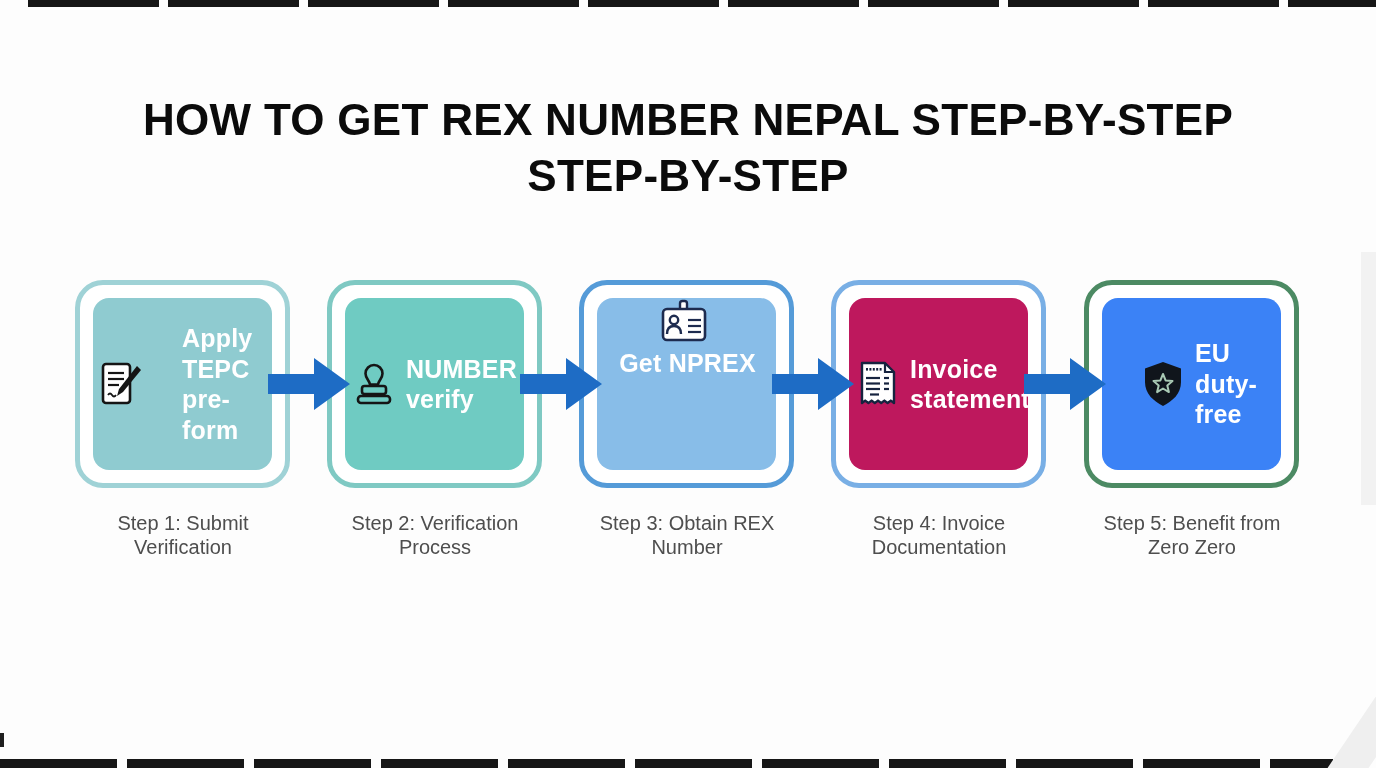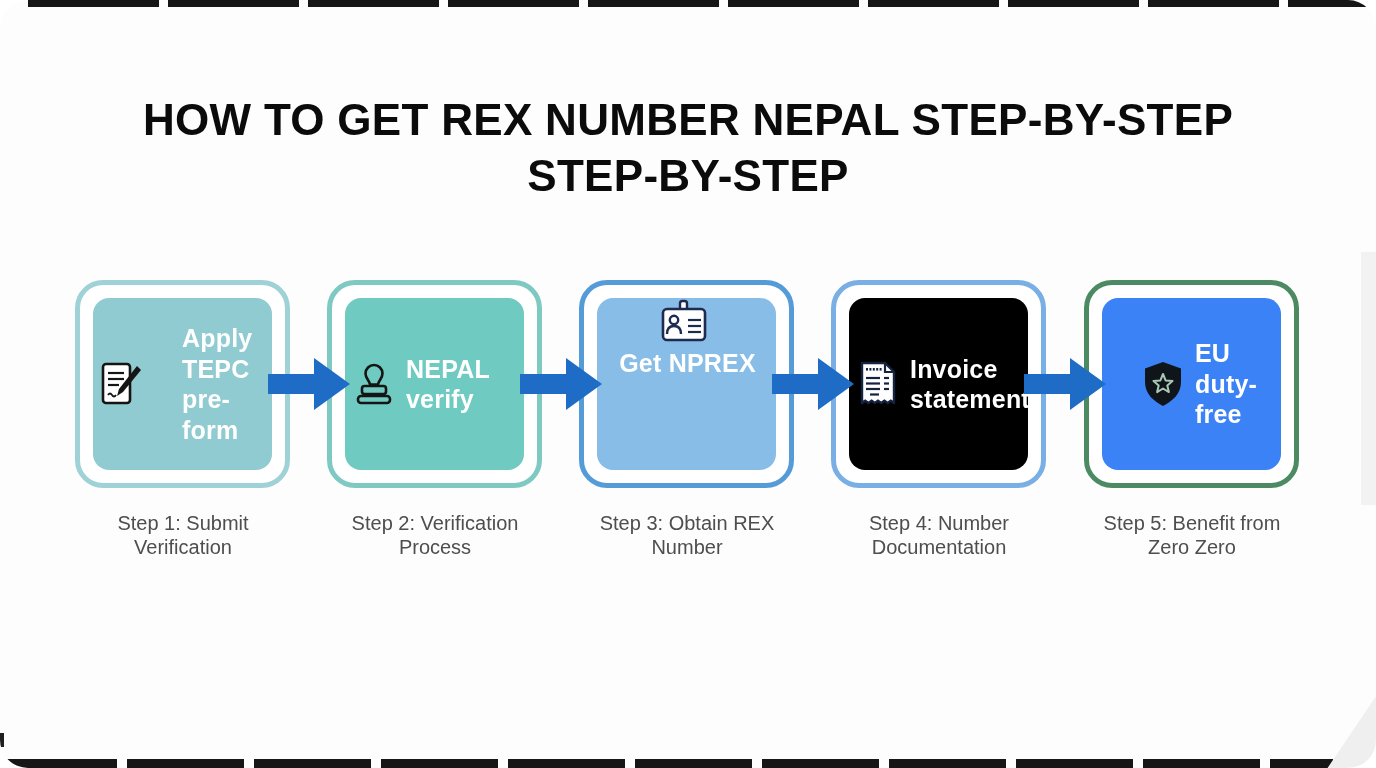--- a/index.html
+++ b/index.html
@@ -1,18 +1,18 @@
 <!DOCTYPE html>
 <html><head>
 <meta charset="utf-8">
 <style>
   html,body{margin:0;padding:0;}
   .canvas{
     position:relative;width:1376px;height:768px;background:#fdfdfd;
-    font-family:"Liberation Sans",sans-serif;overflow:hidden;border-radius:28px;
+    font-family:"Liberation Sans",sans-serif;overflow:hidden;
   }
   
   .edge-bar-top{
     position:absolute;top:0;left:28px;right:0;height:7px;
     background:repeating-linear-gradient(90deg,#161616 0 131px,rgba(0,0,0,0) 131px 140px);
   }
   .edge-bar-bottom{
     position:absolute;bottom:0;left:0;width:1333px;height:9px;
     background:repeating-linear-gradient(90deg,#161616 0 117px,rgba(0,0,0,0) 117px 127px);
   }
@@ -33,21 +33,21 @@
     width:100%;height:100%;border-radius:16px;box-sizing:border-box;
     display:flex;align-items:center;padding:0 2px 0 4px;
   }
   .card-icon{width:50px;height:50px;flex:none;margin-right:7px;}
   .card-label{
     color:#ffffff;font-weight:700;font-size:25px;line-height:1.22;letter-spacing:0.2px;
   }
   .card-0{left:75px;border-color:#9fd2d6;}   .card-0 .card-inner{background:#8fcbd0;gap:28px;}
   .card-1{left:327px;border-color:#7fc9c3;}  .card-1 .card-inner{background:#6fcbc2;}
   .card-2{left:579px;border-color:#559bd8;}  .card-2 .card-inner{background:#88bde8;flex-direction:column;}
-  .card-3{left:831px;border-color:#79afe5;}  .card-3 .card-inner{background:#000000;}
+  .card-3{left:831px;border-color:#79afe5;}  .card-3 .card-inner{background:#be185d;}
   .card-4{left:1084px;border-color:#4c8a63;} .card-4 .card-inner{background:#3b82f6;padding-left:36px;}
   
   .arrow{position:absolute;top:356px;width:82px;height:56px;z-index:5;}
   .arrow-0{left:268px;} .arrow-1{left:520px;} .arrow-2{left:772px;} .arrow-3{left:1024px;}
   
   .caption{
     position:absolute;top:511px;width:200px;text-align:center;
     font-size:20px;color:#4e4e4e;line-height:1.22;
   }
   .caption-0{left:83px;} .caption-1{left:335px;} .caption-2{left:587px;}
@@ -87,21 +87,21 @@
 
   <div class="card card-1">
     <div class="card-inner">
       <span class="card-icon">
         <svg viewBox="0 0 50 50" width="50" height="50">
           <path d="M25 6 a8.5 8.5 0 0 1 8.5 8.5 c0 4.5 -3.5 6.5 -4.5 11 h-8 c-1 -4.5 -4.5 -6.5 -4.5 -11 A8.5 8.5 0 0 1 25 6 Z" fill="none" stroke="#151515" stroke-width="2.6" stroke-linejoin="round"></path>
           <rect x="13" y="27" width="24" height="8" rx="2.5" fill="none" stroke="#151515" stroke-width="2.6"></rect>
           <rect x="9" y="37" width="32" height="7" rx="3" fill="none" stroke="#151515" stroke-width="2.6"></rect>
         </svg>
       </span>
-      <span class="card-label">NEPAL verify</span>
+      <span class="card-label">NUMBER verify</span>
     </div>
   </div>
 
   <div class="card card-2">
     <div class="card-inner">
       <span class="card-icon">
         <svg viewBox="0 0 50 50" width="50" height="50">
           <rect x="21" y="3" width="7" height="10" rx="2.5" fill="#ffffff" stroke="#1d2b4f" stroke-width="2.4"></rect>
           <rect x="4" y="11" width="42" height="31" rx="4" fill="#ffffff" stroke="#1d2b4f" stroke-width="2.6"></rect>
           <circle cx="15" cy="22" r="4.2" fill="none" stroke="#1d2b4f" stroke-width="2.4"></circle>
@@ -160,16 +160,16 @@
   <svg class="arrow arrow-2" viewBox="0 0 82 56">
     <polygon points="0,18 46,18 46,2 82,28 46,54 46,38 0,38" fill="#1e6cc5"></polygon>
   </svg>
   <svg class="arrow arrow-3" viewBox="0 0 82 56">
     <polygon points="0,18 46,18 46,2 82,28 46,54 46,38 0,38" fill="#1e6cc5"></polygon>
   </svg>
 
   <div class="caption caption-0">Step 1: Submit Verification</div>
   <div class="caption caption-1">Step 2: Verification Process</div>
   <div class="caption caption-2">Step 3: Obtain REX Number</div>
-  <div class="caption caption-3">Step 4: Number Documentation</div>
+  <div class="caption caption-3">Step 4: Invoice Documentation</div>
   <div class="caption caption-4">Step 5: Benefit from Zero Zero</div>
 
 </div>
 
 </body></html>

